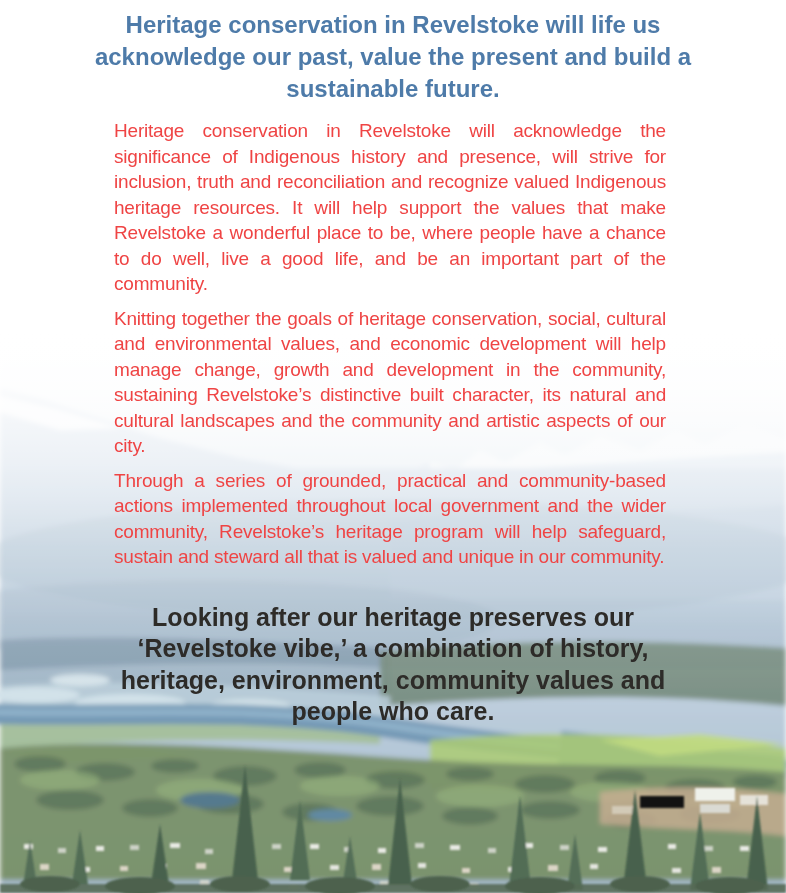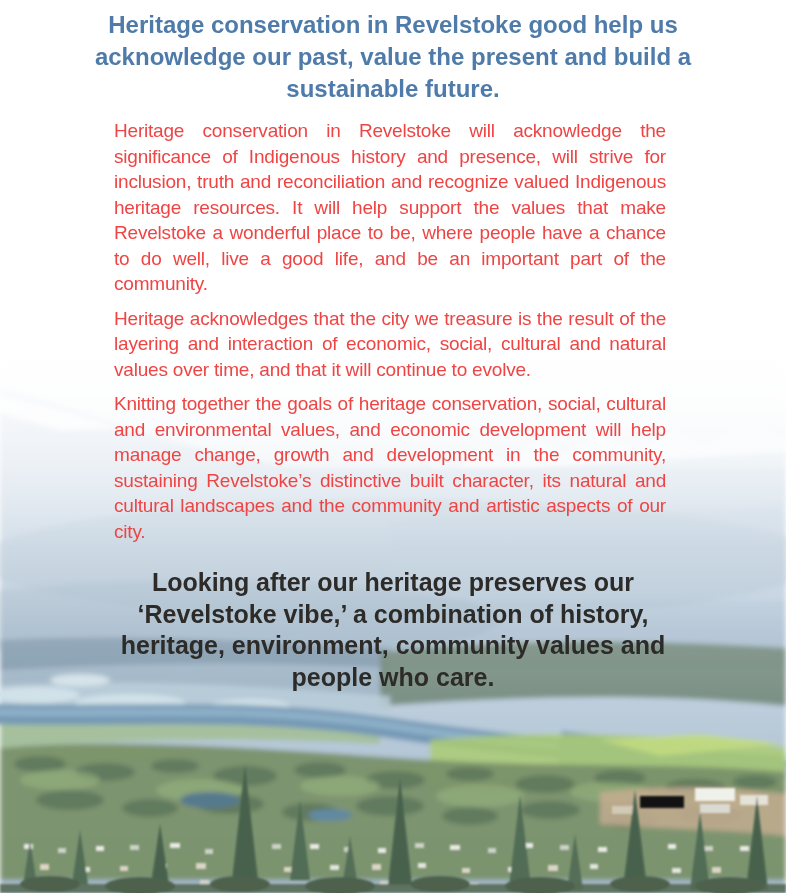--- a/index.html
+++ b/index.html
@@ -28,21 +28,21 @@
   .title{
     margin:9px auto 0;width:600px;text-align:center;
     font-size:24px;line-height:32px;font-weight:bold;color:#4e7ba9;
   }
   .body-text{width:552px;margin:13px 0 0 114px;}
   .body-text p{
     margin:0 0 9px 0;font-size:19px;line-height:25.5px;color:#ef4444;
     text-align:justify;letter-spacing:-0.2px;
   }
   .closing{
-    width:586px;margin:23px auto 0;text-align:center;
+    width:586px;margin:32px auto 0;text-align:center;
     font-size:25px;line-height:31.5px;font-weight:bold;color:#2d2b28;
   }
 </style>
 </head>
 <body>
 
 <div class="page">
 
   <div class="bg">
     <svg width="786" height="893" viewBox="0 0 786 893" xmlns="http://www.w3.org/2000/svg">
@@ -237,24 +237,24 @@
             <ellipse cx="730" cy="886" rx="35" ry="9"></ellipse>
         </g>
       </g>
 
       <rect x="0" y="320" width="786" height="573" fill="#ffffff" opacity="0.07"></rect>
     </svg>
     <div class="white-fade"></div>
   </div>
 
   <div class="content">
-    <h1 class="title">Heritage conservation in Revelstoke good help us acknowledge our past, value the present and build a sustainable future.</h1>
+    <h1 class="title">Heritage conservation in Revelstoke will life us acknowledge our past, value the present and build a sustainable future.</h1>
 
     <div class="body-text">
       <p>Heritage conservation in Revelstoke will acknowledge the significance of Indigenous history and presence, will strive for inclusion, truth and reconciliation and recognize valued Indigenous heritage resources. It will help support the values that make Revelstoke a wonderful place to be, where people have a chance to do well, live a good life, and be an important part of the community.</p>
-      <p>Heritage acknowledges that the city we treasure is the result of the layering and interaction of economic, social, cultural and natural values over time, and that it will continue to evolve.</p>
       <p>Knitting together the goals of heritage conservation, social, cultural and environmental values, and economic development will help manage change, growth and development in the community, sustaining Revelstoke’s distinctive built character, its natural and cultural landscapes and the community and artistic aspects of our city.</p>
+      <p>Through a series of grounded, practical and community-based actions implemented throughout local government and the wider community, Revelstoke’s heritage program will help safeguard, sustain and steward all that is valued and unique in our community.</p>
     </div>
 
     <div class="closing">Looking after our heritage preserves our ‘Revelstoke vibe,’ a combination of history, heritage, environment, community values and people who care.</div>
   </div>
 
 </div>
 
 </body></html>

